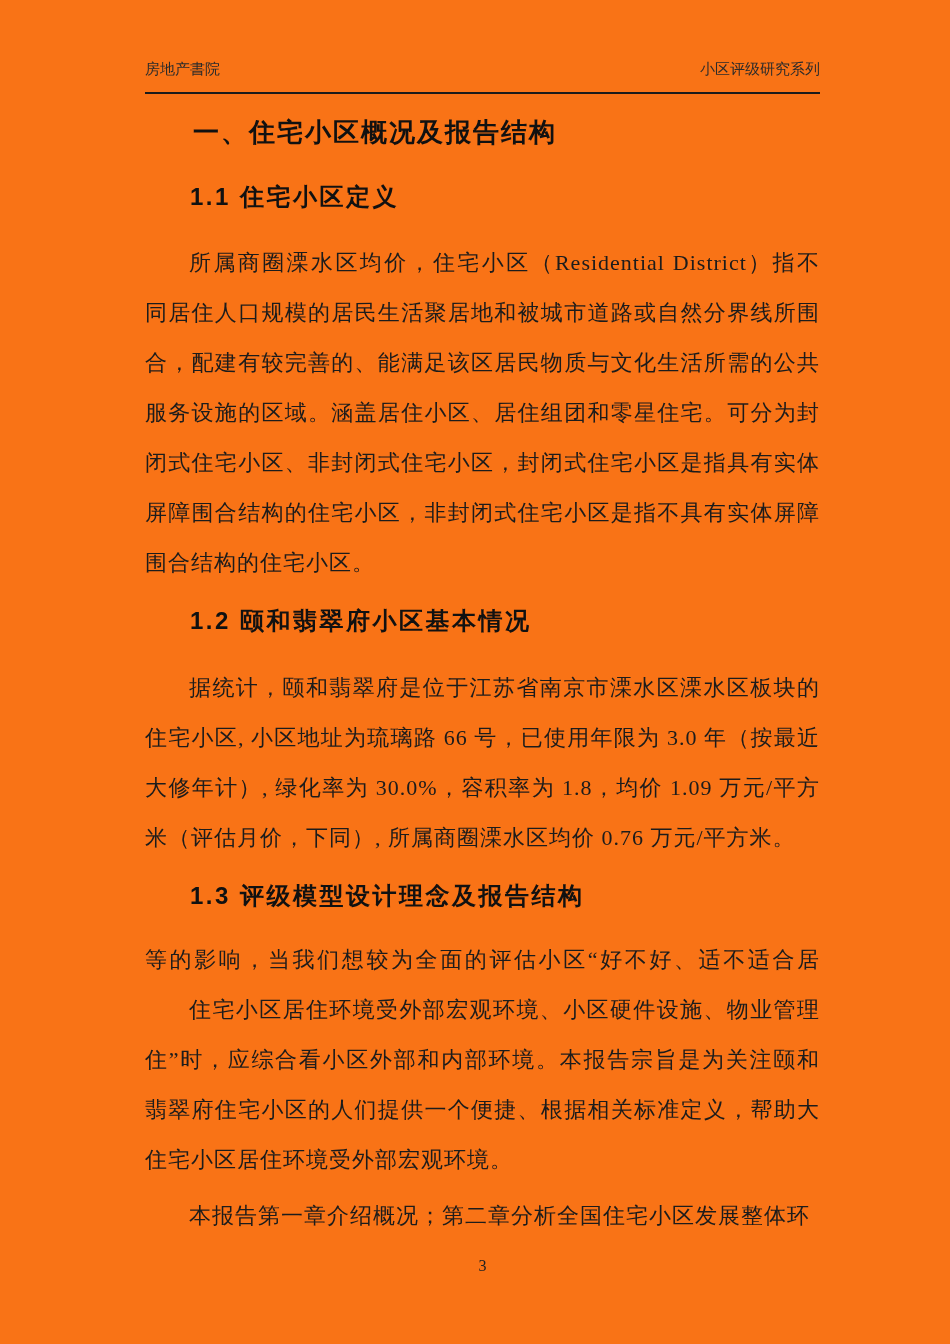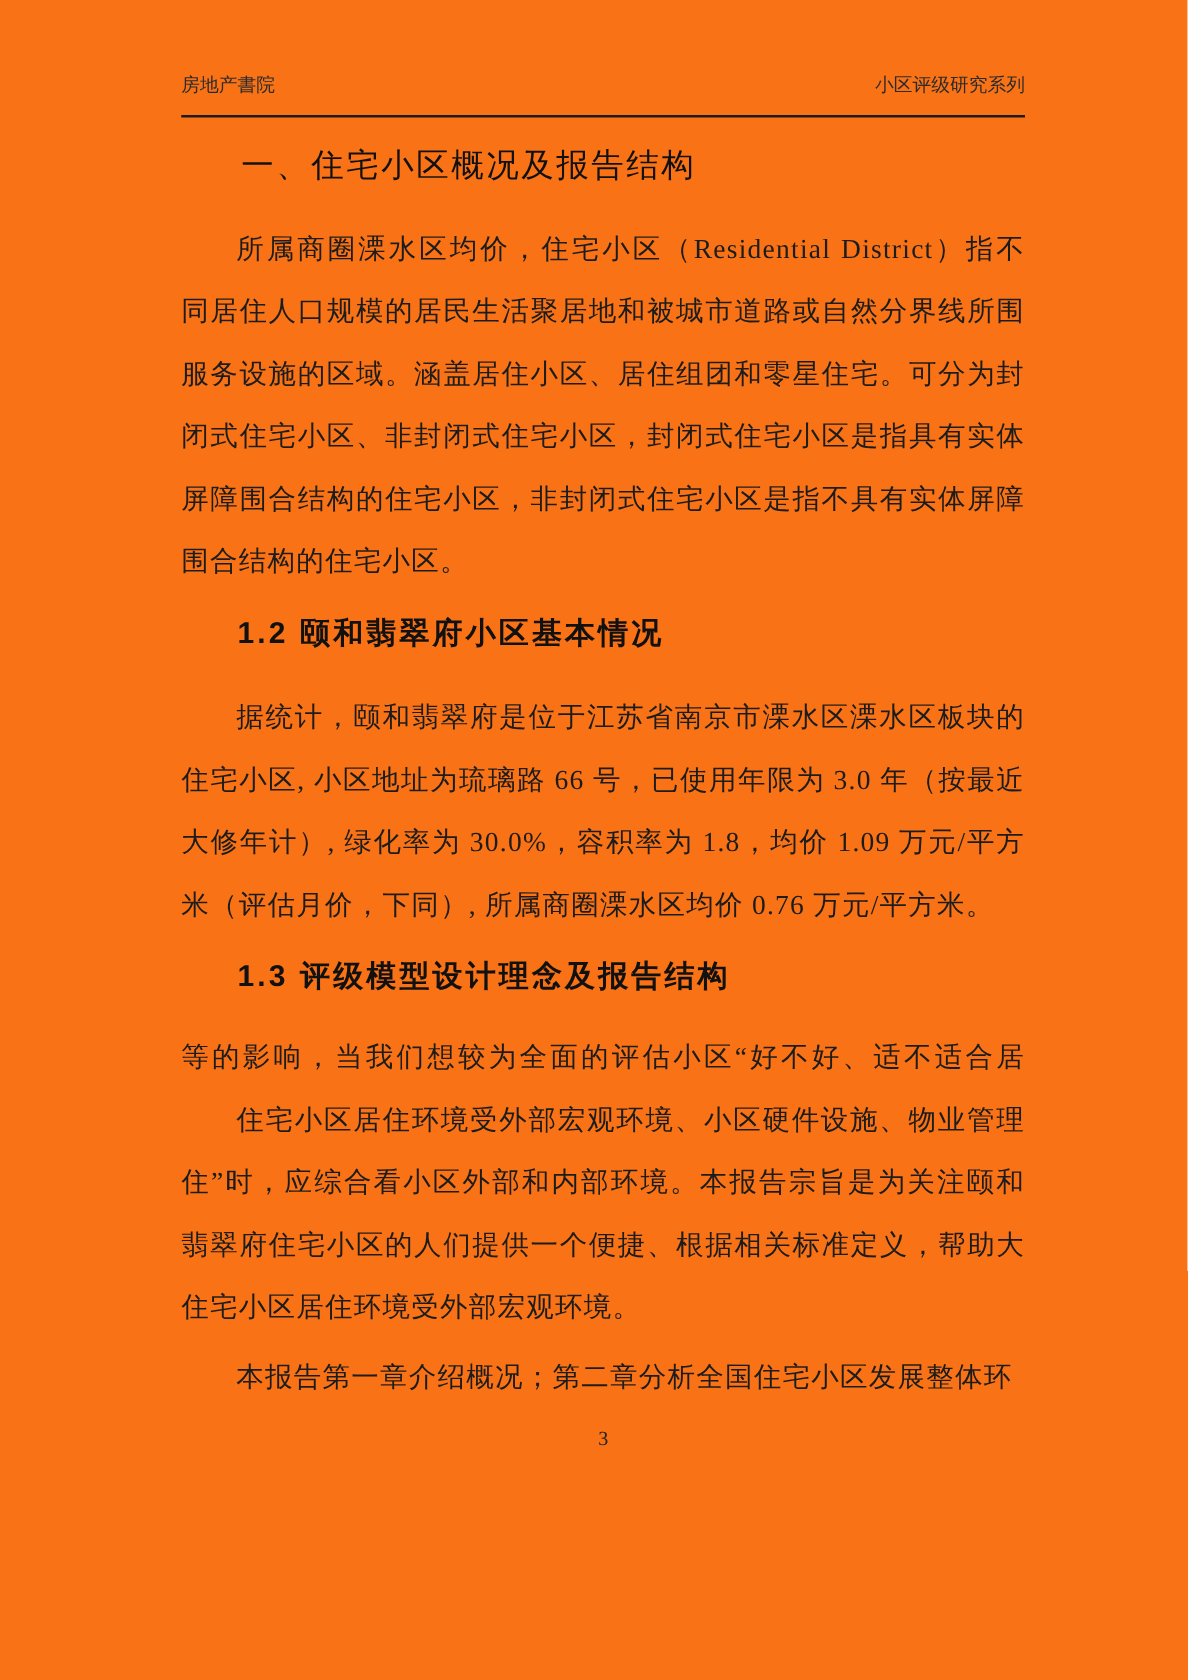--- a/index.html
+++ b/index.html
@@ -30,21 +30,21 @@
     border-bottom: 2px solid #1b1b1b;
     font-family: "Liberation Sans", "DejaVu Sans", sans-serif;
     font-size: 15px;
     line-height: 22px;
     color: #2b2b2b;
   }
   
   .chapter-title {
     margin: 20px 0 0 0;
     font-family: "Liberation Sans", "DejaVu Sans", sans-serif;
-    font-weight: normal;
+    font-weight: bold;
     font-size: 26px;
     line-height: 36px;
     letter-spacing: 2px;
     text-indent: 48px;
     color: #111111;
   }
   .sec-heading {
     margin: 0;
     font-family: "Liberation Sans", "DejaVu Sans", sans-serif;
     font-weight: bold;
@@ -93,24 +93,26 @@
 <div class="page">
   <div class="content">
 
     <div class="hdr">
       <span>房地产書院</span>
       <span>小区评级研究系列</span>
     </div>
 
     <h1 class="chapter-title">一、住宅小区概况及报告结构</h1>
 
+    <h2 class="sec-heading h11">1.1 住宅小区定义</h2>
 
     <div class="para p1">
       <div class="line indent">所属商圈溧水区均价，住宅小区（Residential District）指不</div>
       <div class="line">同居住人口规模的居民生活聚居地和被城市道路或自然分界线所围</div>
+      <div class="line">合，配建有较完善的、能满足该区居民物质与文化生活所需的公共</div>
       <div class="line">服务设施的区域。涵盖居住小区、居住组团和零星住宅。可分为封</div>
       <div class="line">闭式住宅小区、非封闭式住宅小区，封闭式住宅小区是指具有实体</div>
       <div class="line">屏障围合结构的住宅小区，非封闭式住宅小区是指不具有实体屏障</div>
       <div class="line last">围合结构的住宅小区。</div>
     </div>
 
     <h2 class="sec-heading h12">1.2 颐和翡翠府小区基本情况</h2>
 
     <div class="para p2">
       <div class="line indent">据统计，颐和翡翠府是位于江苏省南京市溧水区溧水区板块的</div>

